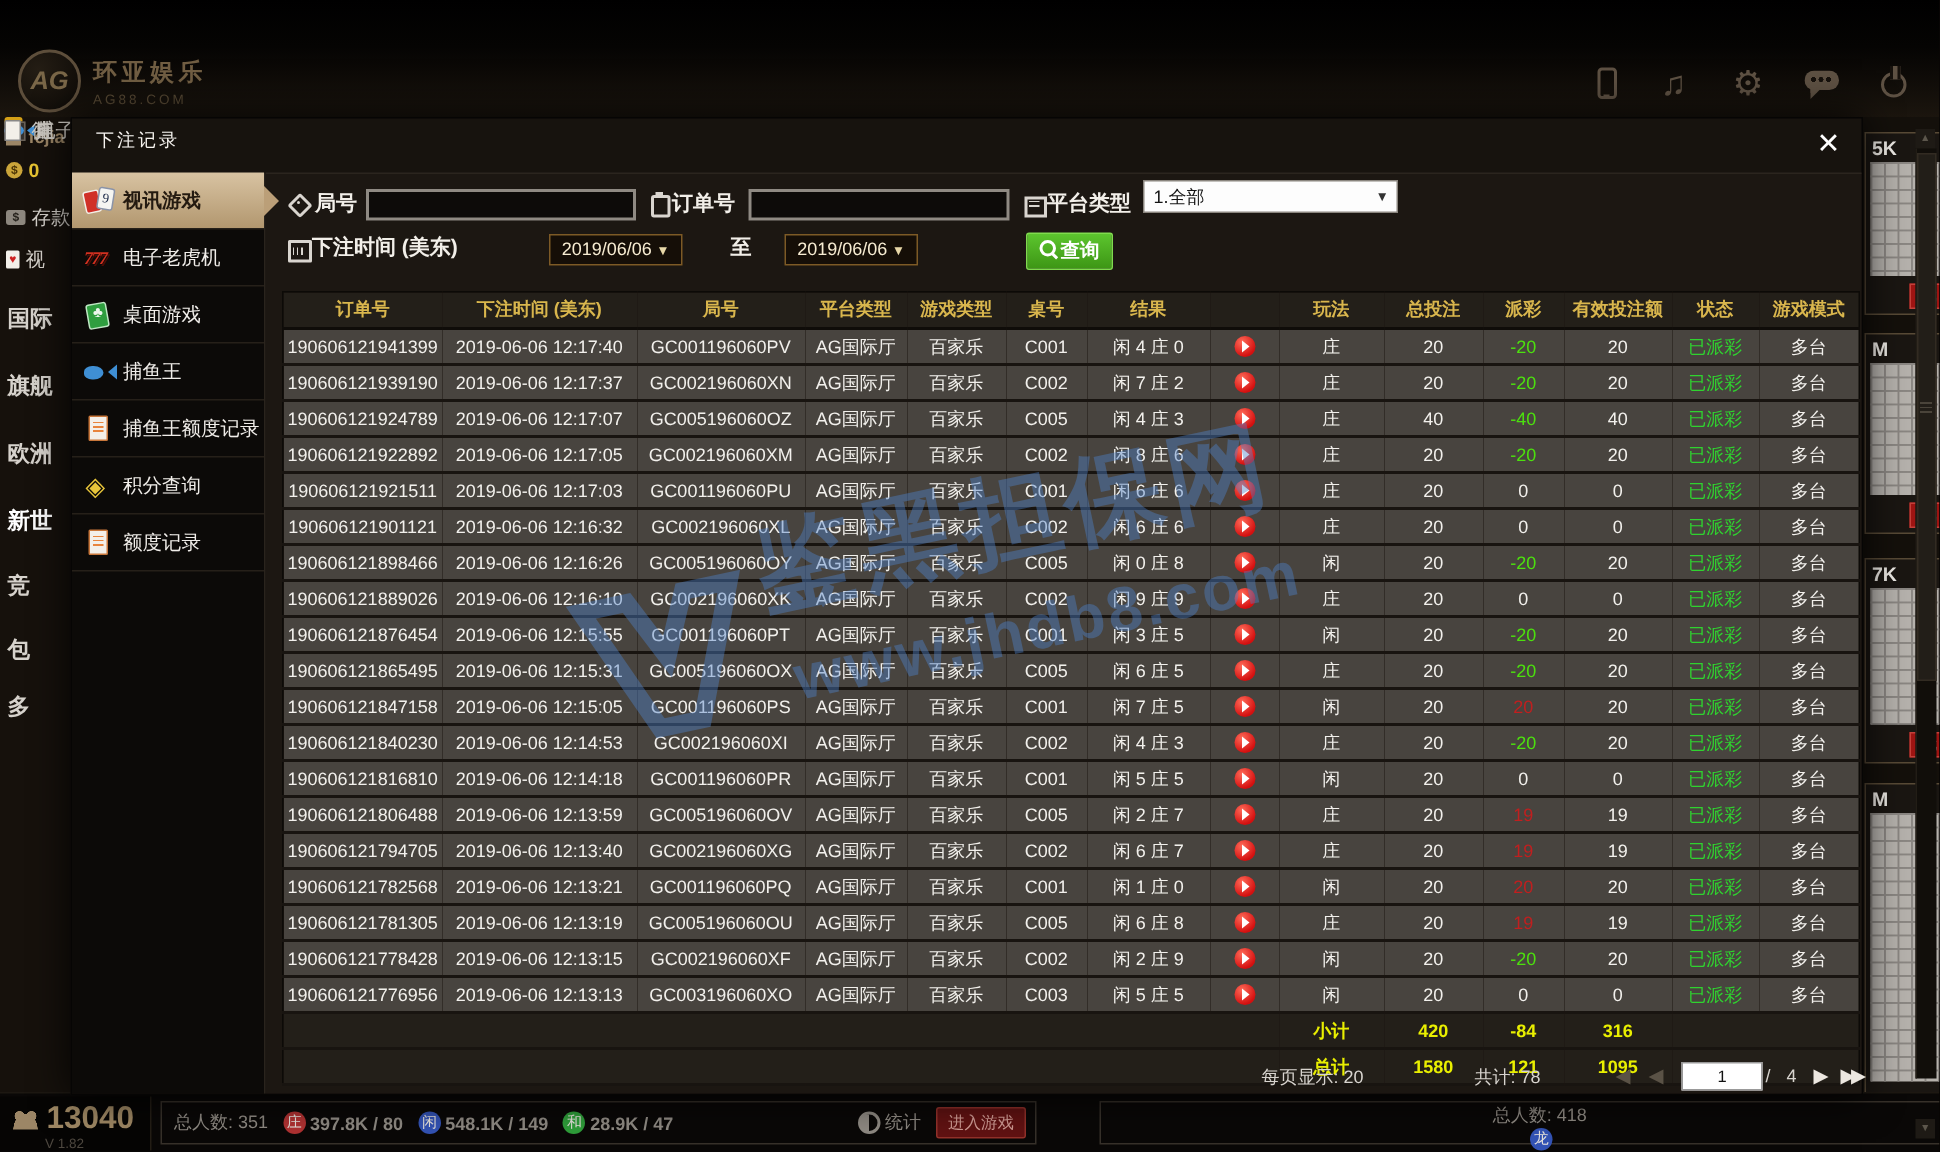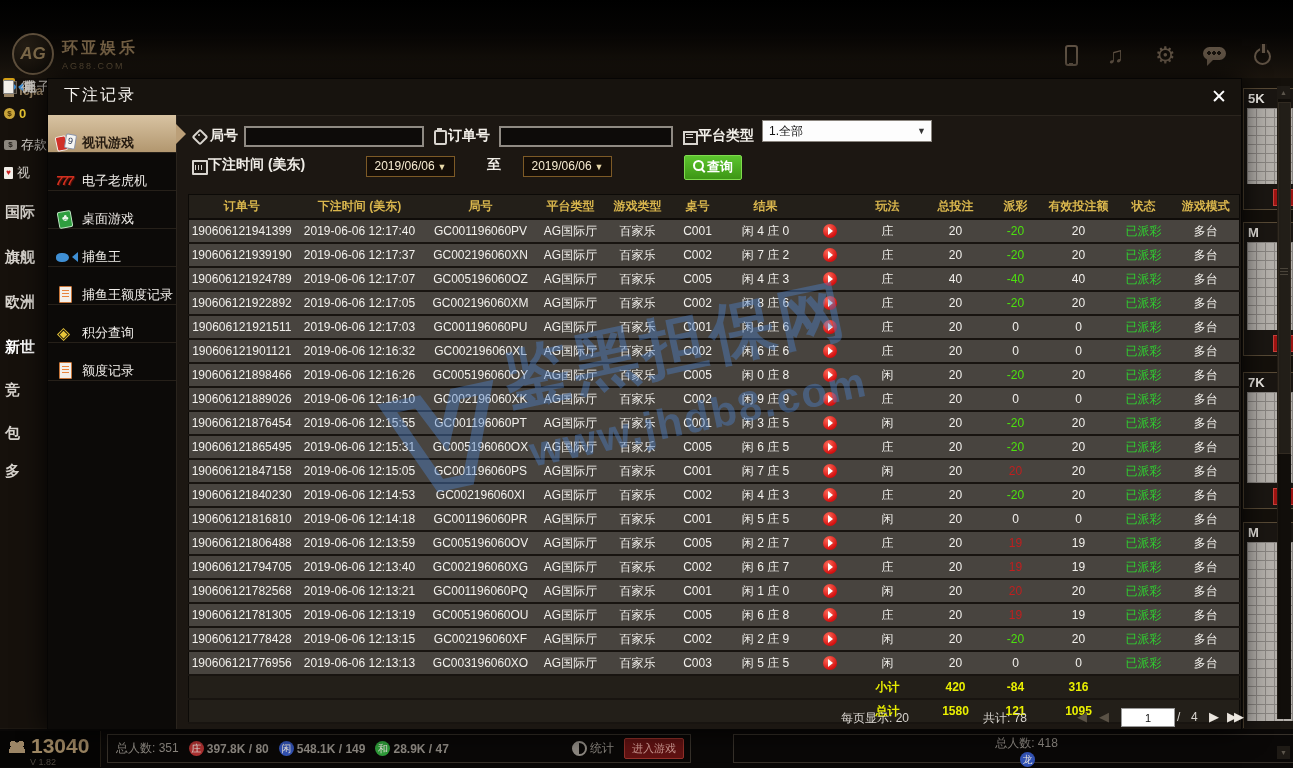--- a/index.html
+++ b/index.html
@@ -98,24 +98,24 @@
   .st-val{margin-left:3px;font-weight:bold;}
   .badge{display:inline-block;width:15px;height:15px;border-radius:50%;color:#e8e4de;font-size:10px;line-height:15px;text-align:center;margin-left:10px;flex:none;}
   .flex-sp{flex:1;}
   .stat-link{display:flex;align-items:center;margin-right:10px;cursor:pointer;justify-content:space-between;}
   .pie-icon{display:inline-block;width:11px;height:11px;border:2px solid #8f8a83;border-radius:50%;background:linear-gradient(90deg,#8f8a83 50%,transparent 50%);margin-right:3px;}
   .enter-btn{background:#611212;border:1px solid #93312a;color:#cf9a93;font-size:11px;padding:2px 7px;margin-right:6px;border-radius:2px;cursor:pointer;}
 
   
   #modal{position:absolute;left:47px;top:78px;width:1193px;height:650px;background:#17130e;
     box-shadow:0 0 26px rgba(0,0,0,.9);border:1px solid #060504;z-index:10;}
-  .m-title{position:absolute;left:16px;top:6px;color:#f7f4f0;font-size:16px;letter-spacing:2px;}
+  .m-title{position:absolute;left:16px;top:6px;color:#f7f4f0;font-size:12px;letter-spacing:2px;}
   .m-close{position:absolute;right:12px;top:6px;color:#fff;font-size:19px;cursor:pointer;width:20px;text-align:center;}
   #modal-menu{position:absolute;left:0;top:36px;width:128px;bottom:0;background:#0c0a08;border-right:1px solid #2a241d;z-index:12;}
-  .m-item{position:relative;height:37px;border-bottom:1px solid #262019;display:flex;align-items:flex-end;cursor:pointer;}
+  .m-item{position:relative;height:37px;border-bottom:1px solid #262019;display:flex;align-items:center;cursor:pointer;font-family:Liberation Serif, serif;}
   .m-icon{position:relative;width:20px;height:18px;margin-left:8px;flex:none;}
   .m-label{color:#f0ede9;font-size:13px;margin-left:6px;white-space:nowrap;}
   .m-item.active{background:linear-gradient(180deg,#d8c3a2,#b2976f);}
   .m-item.active .m-label{color:#241a10;font-weight:bold;}
   .m-item.active::after{content:'';position:absolute;right:-10px;top:50%;margin-top:-10px;
     border-top:10px solid transparent;border-bottom:10px solid transparent;border-left:10px solid #bb9f78;}
   .video-cards-icon::before{content:'';position:absolute;left:0;top:2px;width:9px;height:13px;background:#d03028;border:1px solid #f3efe9;border-radius:2px;transform:rotate(-12deg);}
   .video-cards-icon::after{content:'9';position:absolute;right:0;top:0;width:9px;height:13px;background:#f5f5f2;border:1px solid #8a93a8;border-radius:2px;color:#23304d;font-size:9px;line-height:13px;text-align:center;transform:rotate(9deg);}
   .slot-777-icon::before{content:'777';position:absolute;left:0;top:2px;color:#d23020;font-size:12px;font-weight:bold;font-style:italic;letter-spacing:-1px;text-shadow:1px 1px 0 #4a0d06;}
   .table-games-icon::before{content:'';position:absolute;left:2px;top:1px;width:12px;height:15px;background:#2f9e3f;border:1px solid #bfe8c4;border-radius:2px;transform:rotate(-10deg);}

